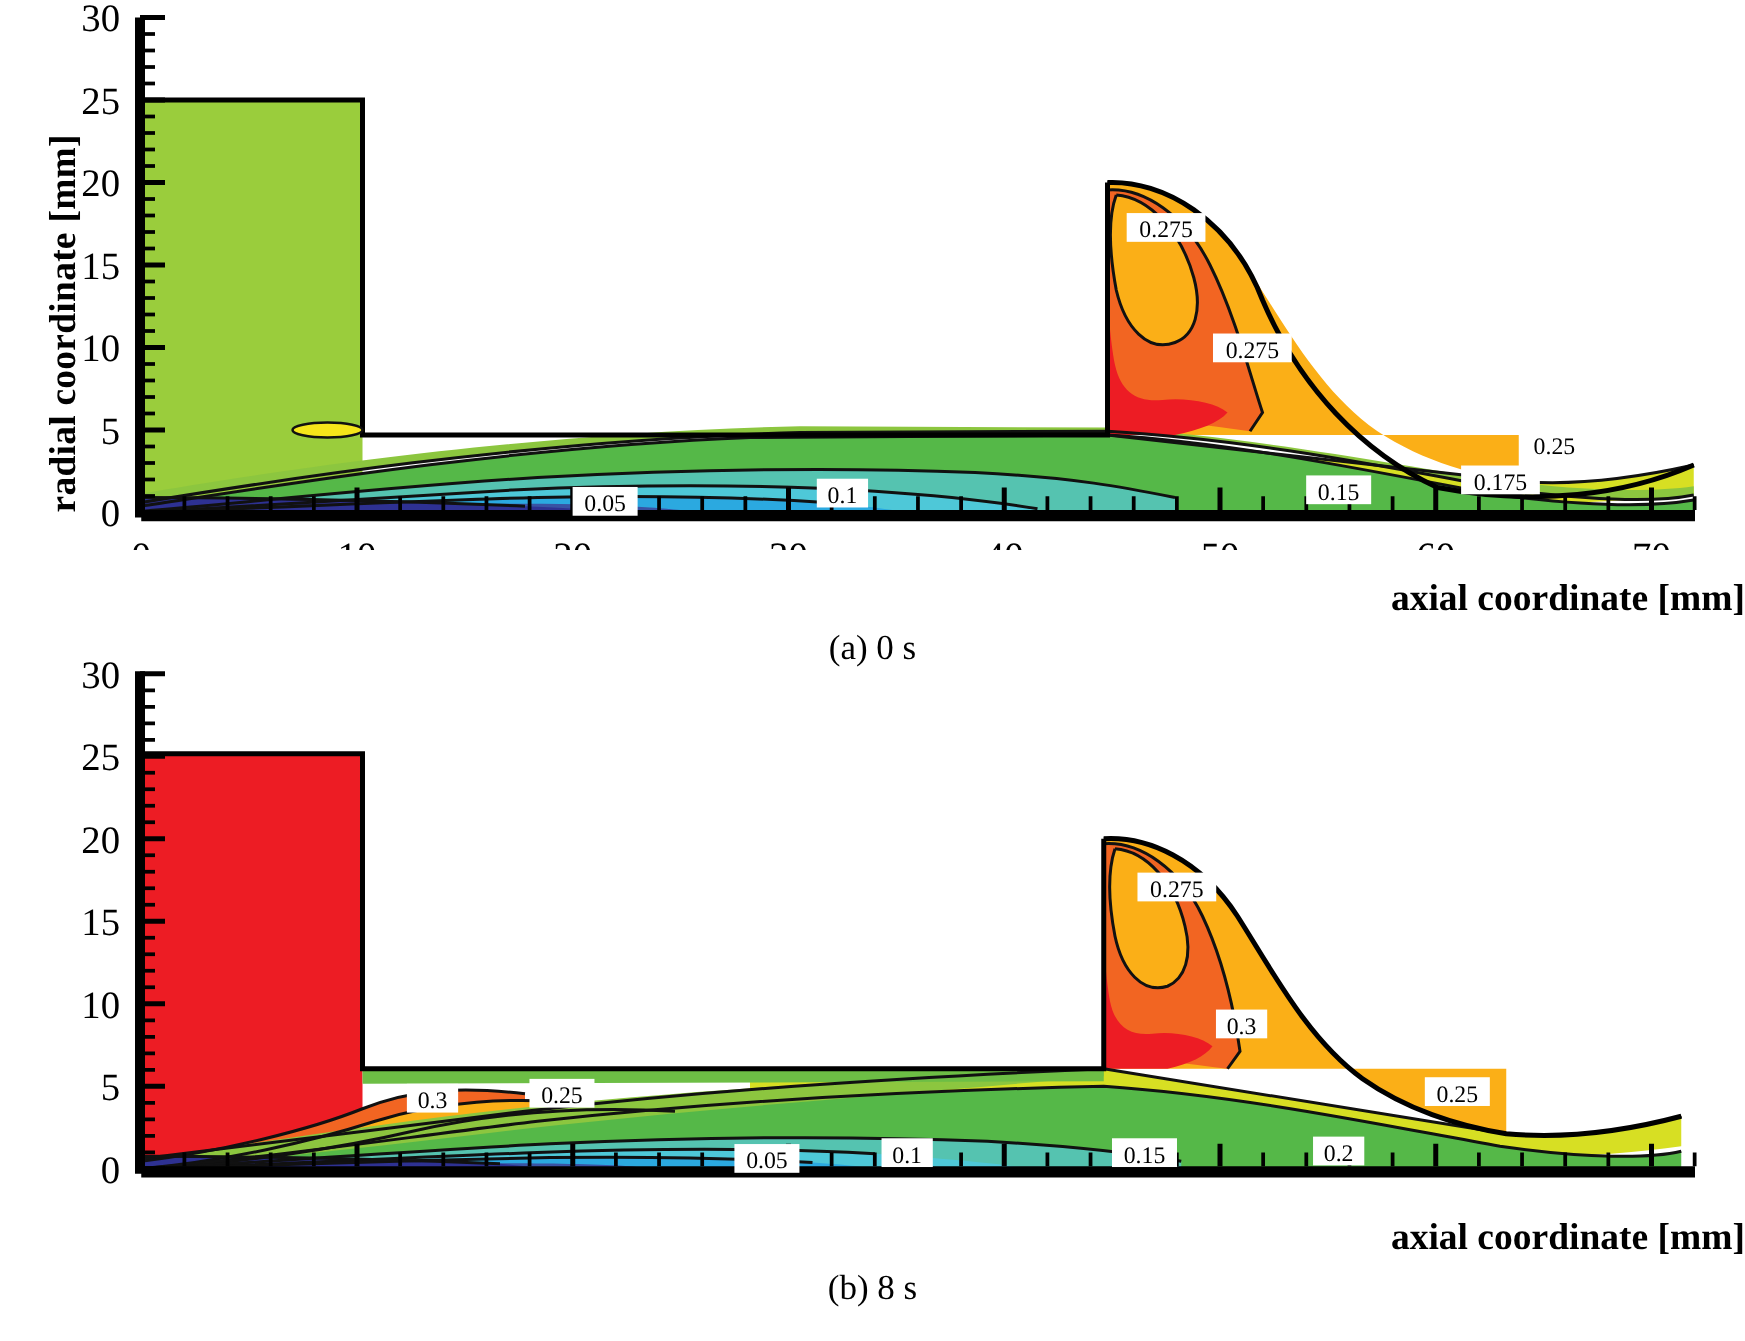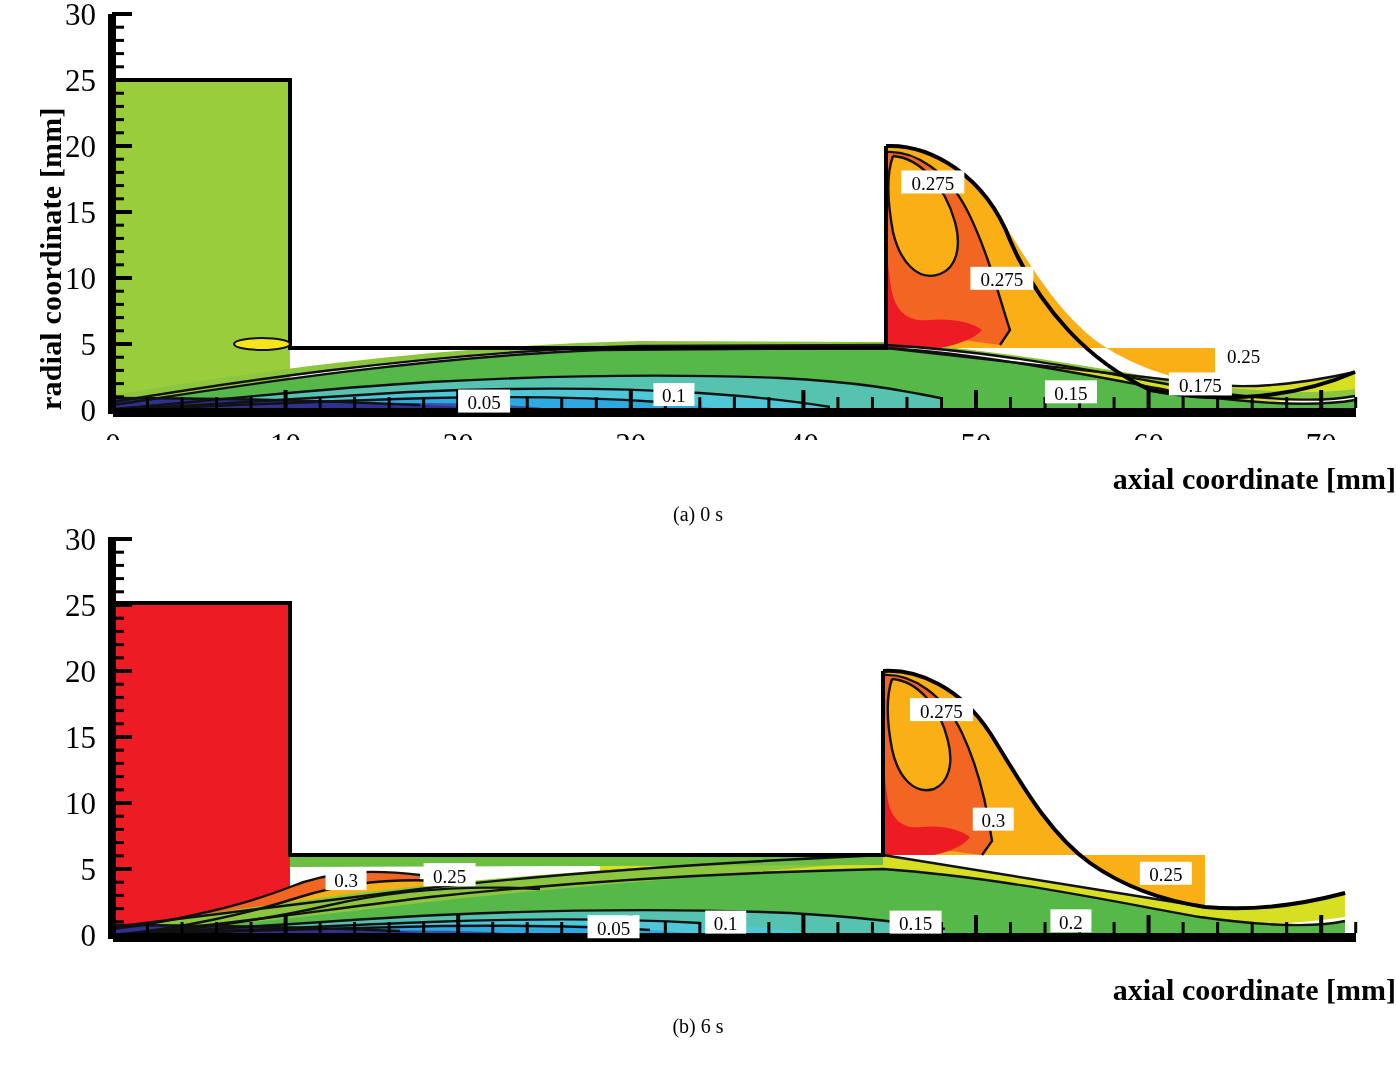--- a/index.html
+++ b/index.html
@@ -16,21 +16,21 @@
     white-space:nowrap;letter-spacing:.2px;
   }
   .xlabel{
     position:absolute;width:100%;text-align:right;
     font-family:"Liberation Serif",serif;
     font-weight:bold;font-size:30px;color:#000;
   }
   .caption{
     position:absolute;width:100%;text-align:center;
     font-family:"Liberation Serif",serif;
-    font-weight:normal;font-size:20px;color:#000;
+    font-weight:normal;font-size:28px;color:#000;
   }
   svg{display:block;}
   text.tick{font-family:"Liberation Serif",serif;font-size:31px;fill:#000;}
   text.clabel{font-family:"Liberation Serif",serif;font-size:19px;fill:#000;}
   .clabelbg{fill:#ffffff;}
 </style>
 </head>
 <body>
 
 <div class="figure">
@@ -441,16 +441,16 @@
           <rect x="1139.8600000000001" y="336.78000000000003" width="52" height="23" class="clabelbg"></rect>
           <text x="1165.8600000000001" y="356.28000000000003" text-anchor="middle" class="clabel">0.25</text>
           <rect x="909.98" y="173.10000000000002" width="63" height="23" class="clabelbg"></rect>
           <text x="941.48" y="192.60000000000002" text-anchor="middle" class="clabel">0.275</text>
           <rect x="972.7600000000001" y="282.66" width="41" height="23" class="clabelbg"></rect>
           <text x="993.2600000000001" y="302.16" text-anchor="middle" class="clabel">0.3</text>
         </g>
     </svg>
 
     <div class="xlabel" style="top:448px;left:0;">axial coordinate [mm]</div>
-    <div class="caption" style="top:490px;left:0;">(b) 6 s</div>
+    <div class="caption" style="top:490px;left:0;">(b) 8 s</div>
   </div>
 
 </div>
 
 </body></html>

